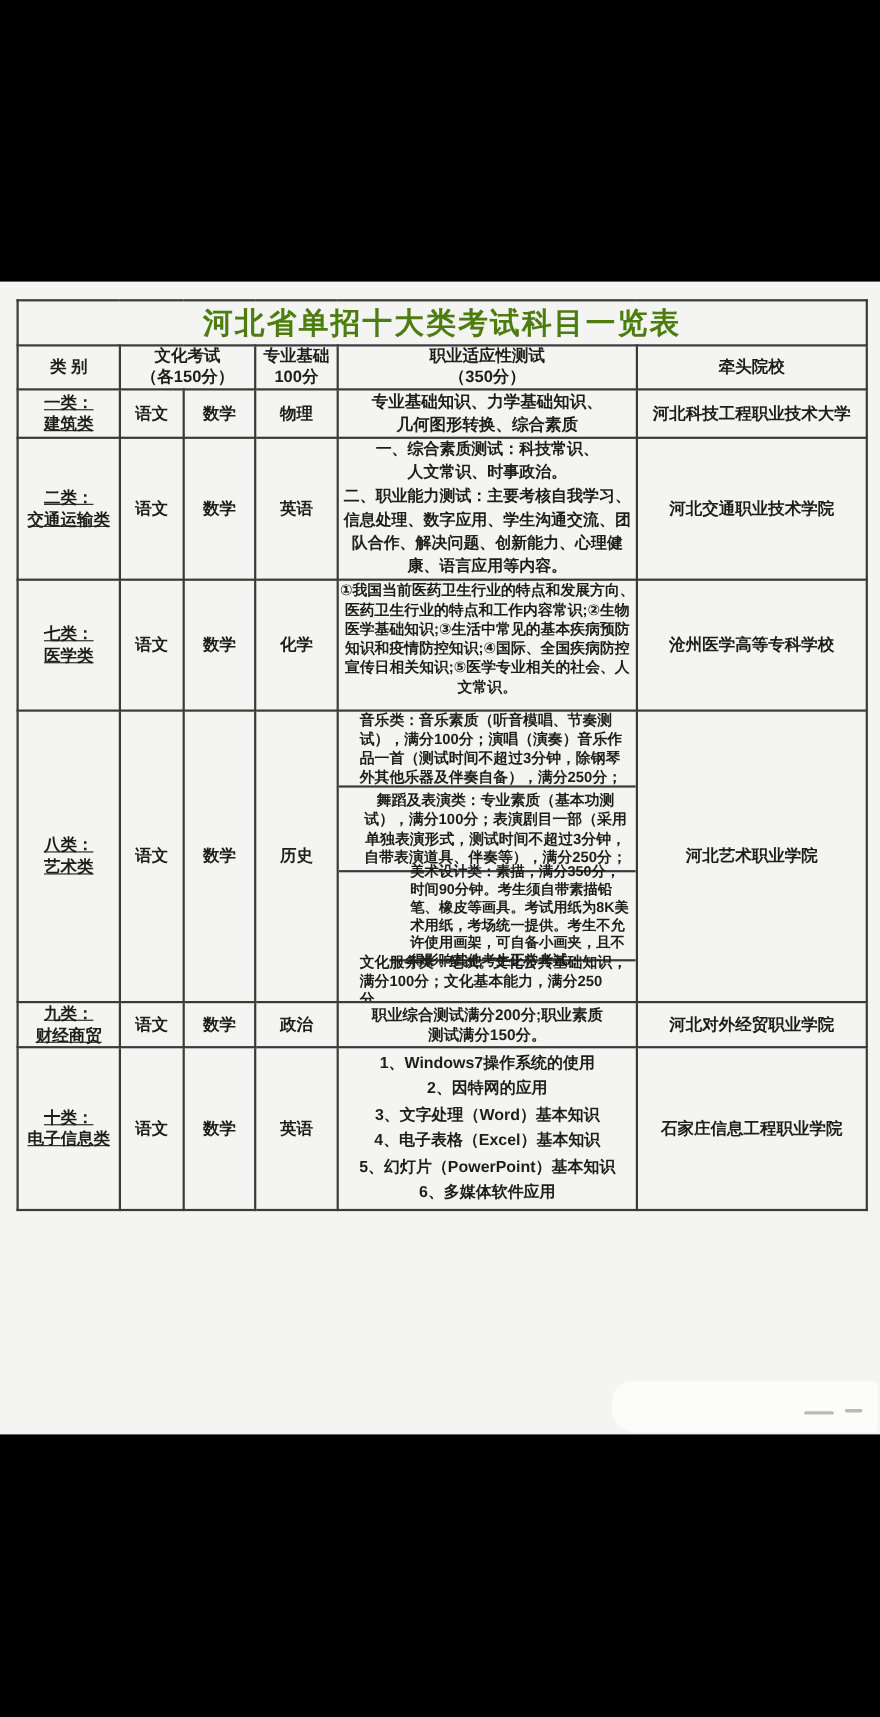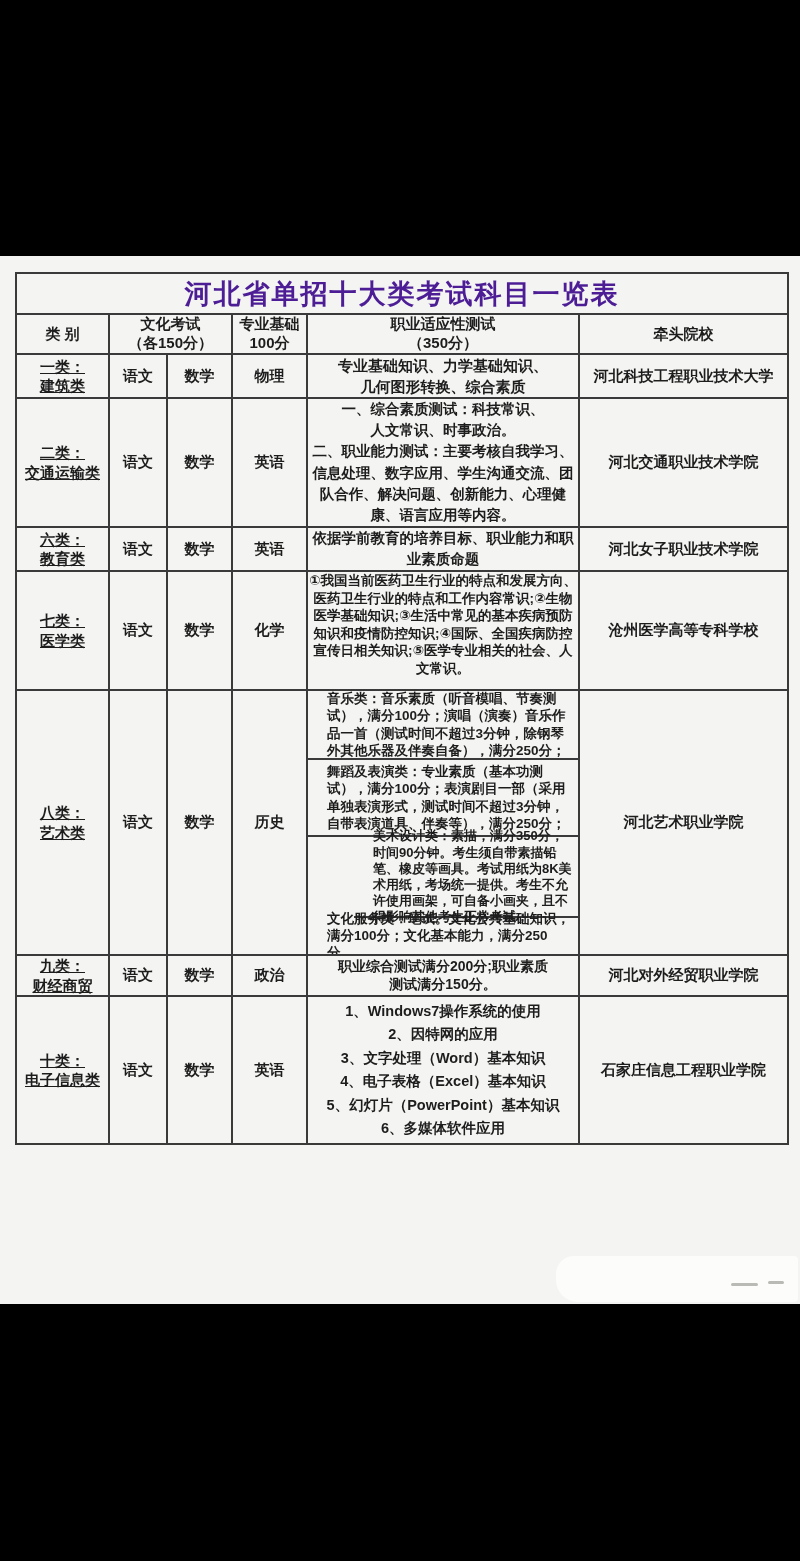--- a/index.html
+++ b/index.html
@@ -15,21 +15,21 @@
     position:absolute;left:15px;top:16px;width:772px;
     border-collapse:collapse;table-layout:fixed;
     color:#1d1d1d;
   }
   table.exam td{
     border:2px solid #3a3a3a;
     font-weight:700;
     text-align:center;vertical-align:middle;
     padding:0;overflow:hidden;
   }
-  td.title-cell{font-size:27px;letter-spacing:2px;height:39px;color:#4c1d95;}
+  td.title-cell{font-size:27px;letter-spacing:2px;height:39px;color:#4d7c0f;}
   td.hdr{font-size:15px;line-height:1.25;height:38px;}
   .cat{font-size:15px;line-height:1.3;text-decoration:underline;}
   .subj{font-size:15px;}
   .college{font-size:15px;padding:0 4px;}
   .test{
     text-align:left;vertical-align:middle;
     padding:2px 4px 2px 8px;
     font-size:14.5px;line-height:1.45;
     white-space:pre-line;
   }
@@ -39,21 +39,21 @@
   .test.t-list{font-size:14.5px;line-height:1.62;border-radius:13px;}
   td.art-cell{padding:0;vertical-align:top;}
   .art-sub{
     box-sizing:border-box;display:flex;align-items:center;
     border-bottom:2px solid #3a3a3a;
     padding:1px 4px 1px 19px;text-align:left;
     font-size:13.5px;line-height:1.3;font-weight:700;
     white-space:pre-line;
   }
   .art-sub.s1{height:69px;}
-  .art-sub.s2{height:77px;}
+  .art-sub.s2{height:77px;text-align:center;}
   .art-sub.s3{height:81px;font-size:13px;line-height:1.24;margin-left:46px;}
   .art-sub.s4{height:36px;border-bottom:none;line-height:1.25;}
   tr.r1{height:40px;}  tr.r2{height:129px;} tr.r3{height:38px;}
   tr.r4{height:52px;}  tr.r5{height:63px;}  tr.r6{height:38px;}
   tr.r7{height:104px;} tr.r8{height:263px;} tr.r9{height:38px;}
   tr.r10{height:148px;}
   .smudge{
     position:absolute;left:556px;top:1256px;width:242px;height:46px;
     background:#fcfcfb;border-radius:18px 4px 4px 22px;
   }
@@ -119,31 +119,20 @@
         <td class="subj">英语</td>
         <td class="test">一、综合素质测试：科技常识、
 人文常识、时事政治。
 二、职业能力测试：主要考核自我学习、信息处理、数字应用、学生沟通交流、团队合作、解决问题、创新能力、心理健康、语言应用等内容。</td>
         <td class="college">河北交通职业技术学院</td>
       </tr>
 
 
 
 
-      <tr class="r6">
-        <td class="cat">
-          <div>六类：</div>
-          <div>教育类</div>
-        </td>
-        <td class="subj">语文</td>
-        <td class="subj">数学</td>
-        <td class="subj">英语</td>
-        <td class="test">依据学前教育的培养目标、职业能力和职业素质命题</td>
-        <td class="college">河北女子职业技术学院</td>
-      </tr>
 
       <tr class="r7">
         <td class="cat">
           <div>七类：</div>
           <div>医学类</div>
         </td>
         <td class="subj">语文</td>
         <td class="subj">数学</td>
         <td class="subj">化学</td>
         <td class="test t-small">①我国当前医药卫生行业的特点和发展方向、医药卫生行业的特点和工作内容常识;②生物医学基础知识;③生活中常见的基本疾病预防知识和疫情防控知识;④国际、全国疾病防控宣传日相关知识;⑤医学专业相关的社会、人文常识。</td>

